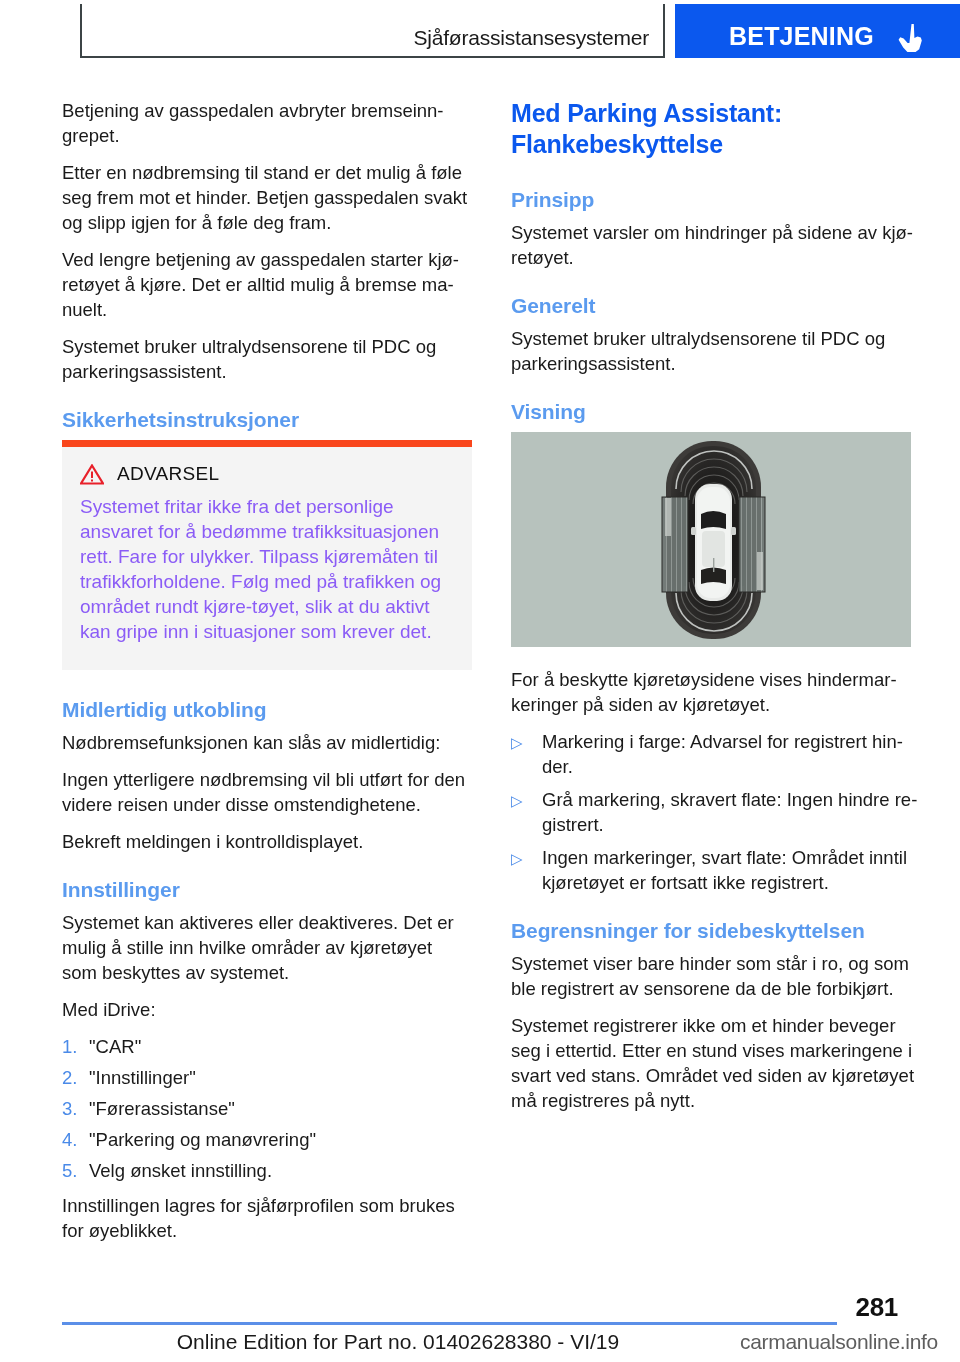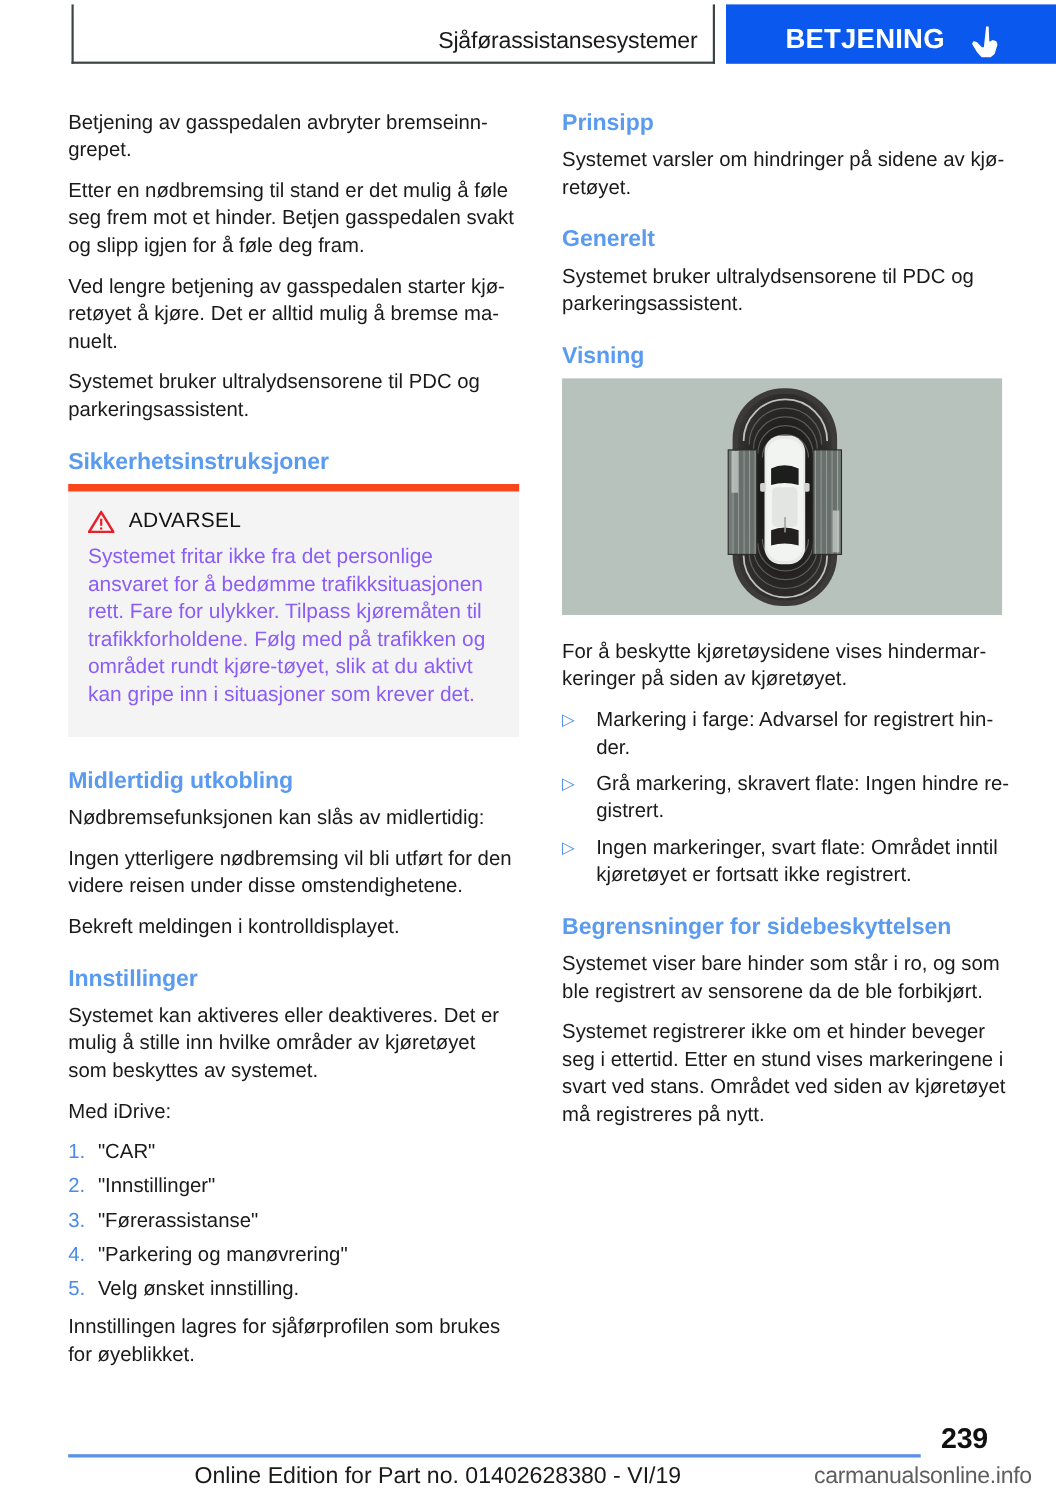--- a/index.html
+++ b/index.html
@@ -12,21 +12,21 @@
     height: 1362px;
     position: relative;
     font-family: "Liberation Sans", sans-serif;
     color: #1a1a1a;
     overflow: hidden;
   }
 
   
   .header {
     position: absolute;
-    left: 0; top: 0;
+    left: 15px; top: 0;
     width: 924px;
     height: 70px;
   }
   .header-chapter-box {
     position: absolute;
     left: 65px; top: 4px;
     width: 585px; height: 54px;
     border: 2px solid #3c4446;
     border-top: none;
     box-sizing: border-box;
@@ -279,20 +279,21 @@
       <span class="num">5.</span>
       <span class="txt">Velg ønsket innstilling.</span>
     </li>
   </ol>
 
   <p class="body-text">Innstillingen lagres for sjåførprofilen som brukes for øyeblikket.</p>
 </div>
 
 <div class="col col-right">
 
+  <h1 class="title-blue">Med Parking Assistant: Flankebeskyttelse</h1>
 
   <h2 class="subhead">Prinsipp</h2>
   <p class="body-text">Systemet varsler om hindringer på sidene av kjø-retøyet.</p>
 
   <h2 class="subhead spaced">Generelt</h2>
   <p class="body-text">Systemet bruker ultralydsensorene til PDC og parkeringsassistent.</p>
 
   <h2 class="subhead spaced">Visning</h2>
 
   <div class="figure">
@@ -373,16 +374,16 @@
       <span class="mark">▷</span>
       <span class="txt">Ingen markeringer, svart flate: Området inntil kjøretøyet er fortsatt ikke registrert.</span>
     </li>
   </ul>
 
   <h2 class="subhead spaced">Begrensninger for sidebeskyttelsen</h2>
   <p class="body-text">Systemet viser bare hinder som står i ro, og som ble registrert av sensorene da de ble forbikjørt.</p>
   <p class="body-text">Systemet registrerer ikke om et hinder beveger seg i ettertid. Etter en stund vises markeringene i svart ved stans. Området ved siden av kjøretøyet må registreres på nytt.</p>
 </div>
 
-<div class="page-number">239</div>
+<div class="page-number">281</div>
 <div class="footer-rule"></div>
 <div class="footer-note">Online Edition for Part no. 01402628380 - VI/19</div>
 <div class="watermark">carmanualsonline.info</div>
 
 </body></html>

